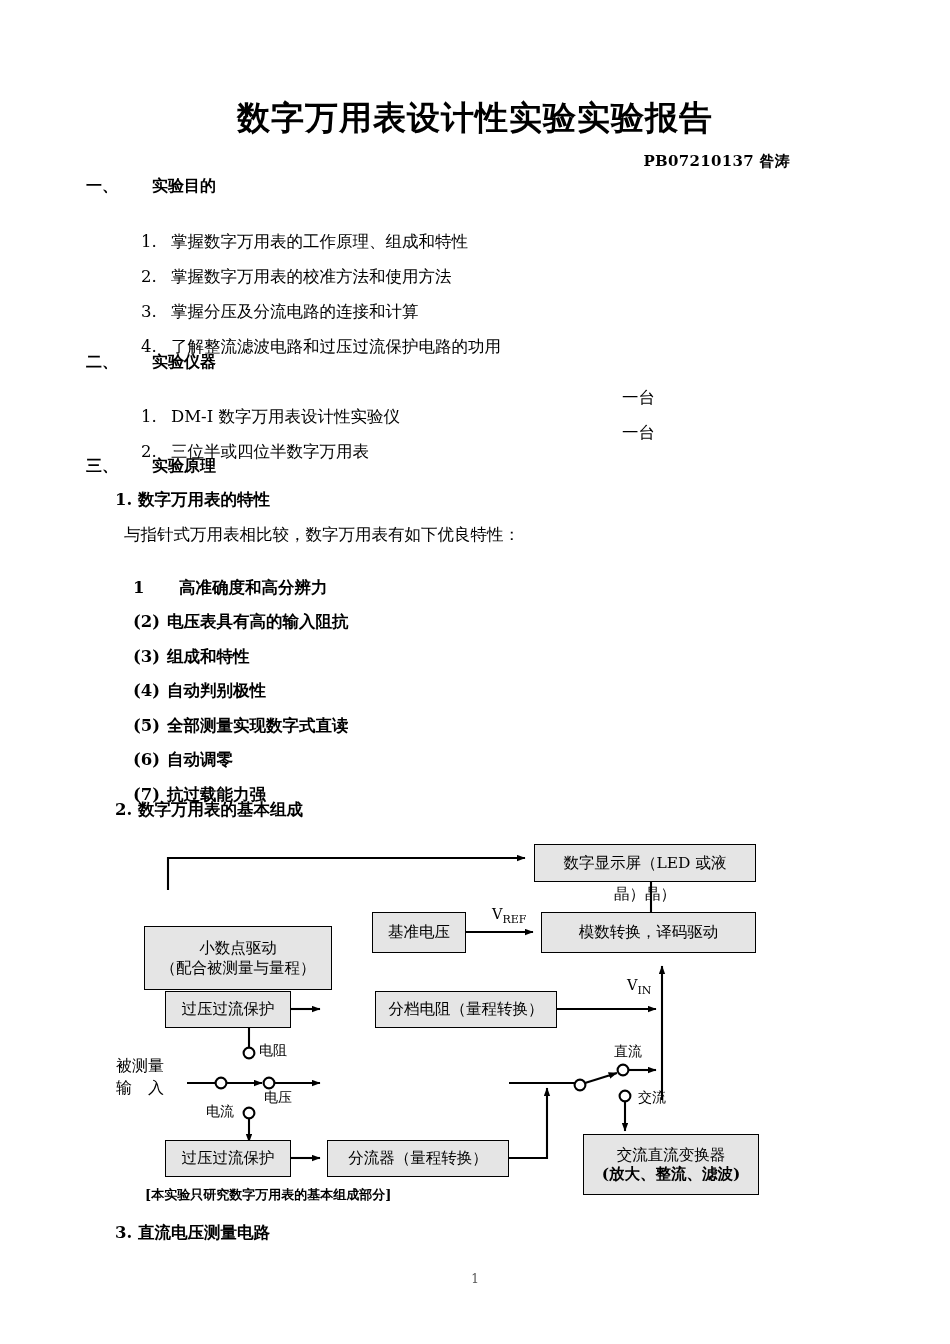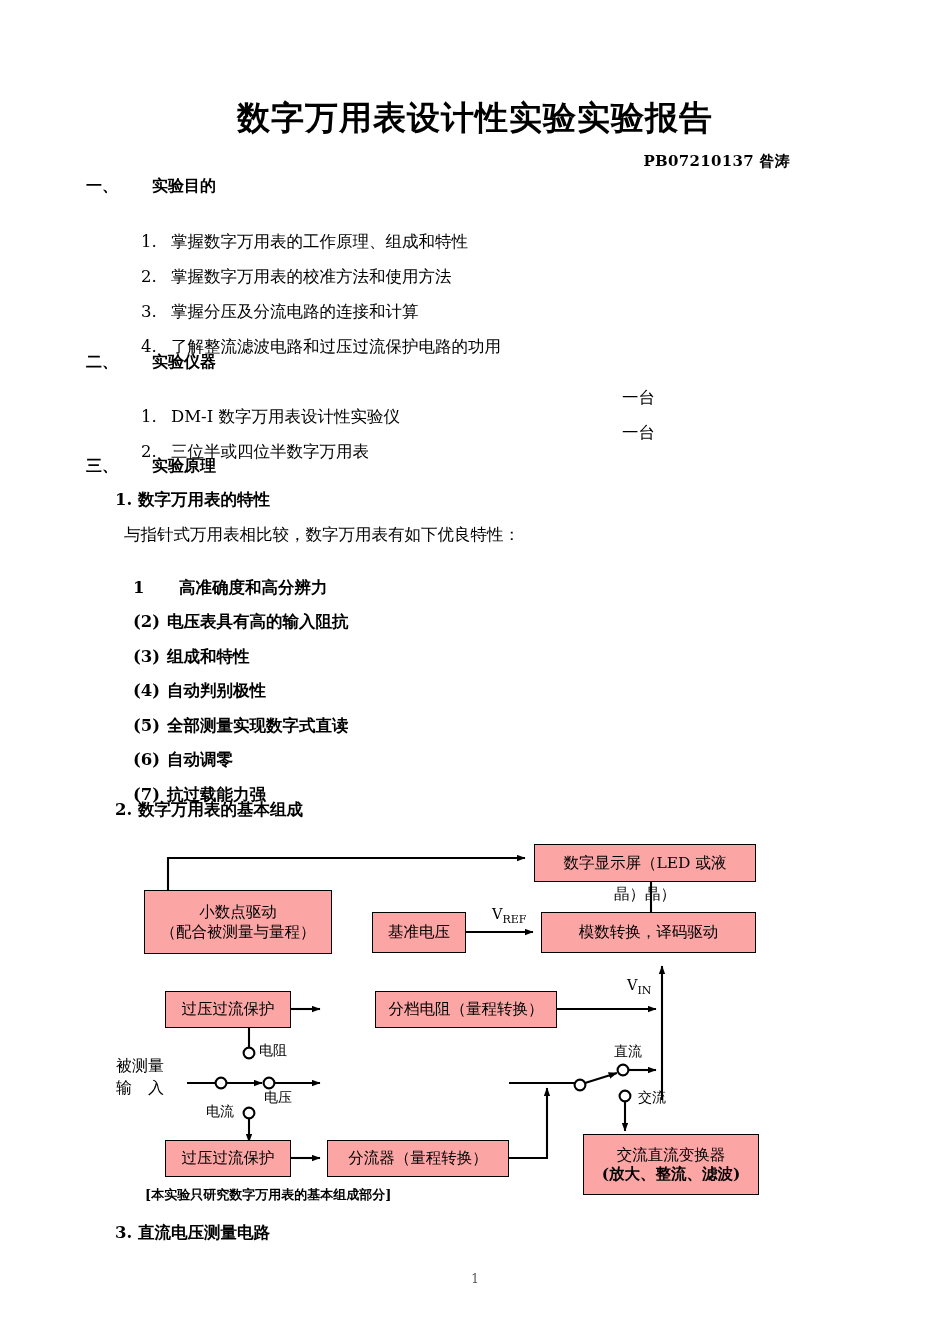--- a/index.html
+++ b/index.html
@@ -33,21 +33,21 @@
   .bullet{position:absolute;font-size:16.5px;font-weight:bold;white-space:pre;}
   .bullet .p{display:inline-block;width:34px;}
   .bullet .p.wide{width:46px;}
 
   .note{position:absolute;font-size:13px;font-weight:bold;}
   .pageno{position:absolute;left:0;right:0;top:1272px;text-align:center;font-size:12px;color:#555;}
 
   
   #diagram{position:absolute;left:0;top:0;width:950px;height:1344px;}
   .bx{
-    position:absolute;border:1.6px solid #000;background:#fca5a5;
+    position:absolute;border:1.6px solid #000;background:#e5e5e5;
     display:flex;flex-direction:column;align-items:center;justify-content:center;
     font-size:15.5px;line-height:1.18;text-align:center;box-sizing:border-box;
     z-index:3;
   }
   .bx .l2{margin-top:1px;}
   .bx.b2 .l2{font-weight:bold;}
   .ovf{
     position:absolute;font-size:15.5px;text-align:center;z-index:2;
     white-space:nowrap;
   }
@@ -170,21 +170,21 @@
 
         <path d="M625,1101 L625,1131" marker-end="url(#ah)"></path>
       </g>
     </svg>
 
     <div class="bx" style="left:534px;top:844px;width:222px;height:38px;">
       <div>数字显示屏（LED 或液</div>
     </div>
     <div class="ovf" style="left:534px;top:884px;width:222px;">晶）晶）</div>
 
-    <div class="bx" style="left:144px;top:890px;width:188px;height:64px;">
+    <div class="bx" style="left:144px;top:926px;width:188px;height:64px;">
       <div>小数点驱动</div>
       <div class="l2">（配合被测量与量程）</div>
     </div>
 
     <div class="bx" style="left:372px;top:912px;width:94px;height:41px;">
       <div>基准电压</div>
     </div>
 
     <div class="bx" style="left:541px;top:912px;width:215px;height:41px;">
       <div>模数转换，译码驱动</div>

